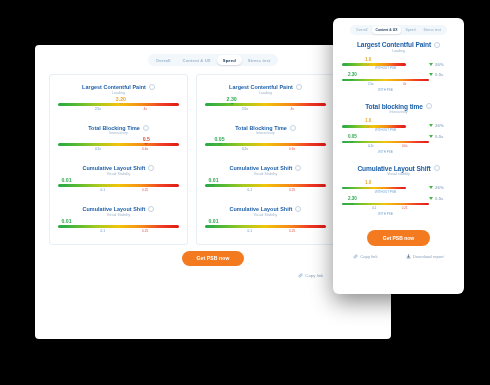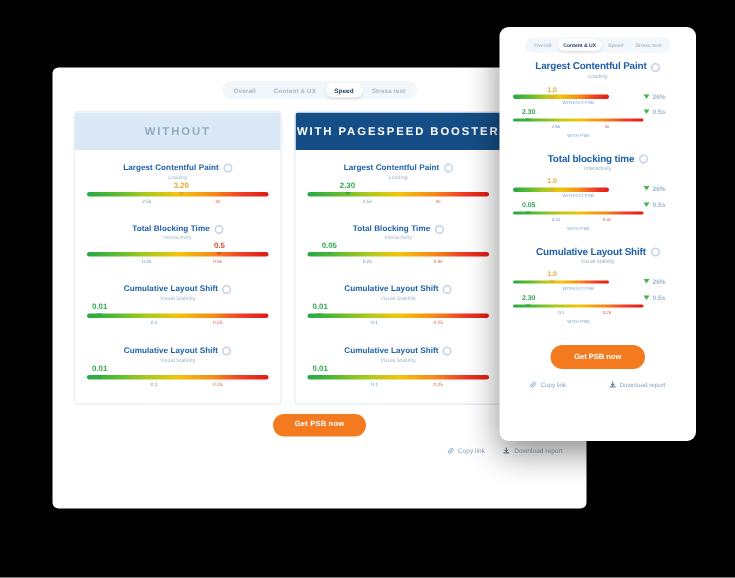--- a/index.html
+++ b/index.html
@@ -142,21 +142,20 @@
           <div class="tab">Overall</div>
           <div class="tab">Content &amp; UX</div>
           <div class="tab active">Speed</div>
           <div class="tab">Stress test</div>
         </div>
     </div>
 
     <div class="cols">
 
       <div class="col">
-        <div class="col-head without">WITHOUT</div>
         <div class="col-body" id="col0-body">
             <div class="metric">
               <div class="metric-title-row">
                 <div class="metric-title">Largest Contentful Paint</div>
                 <span class="info-dot"></span>
               </div>
               <div class="metric-sub">Loading</div>
               <div class="gauge-wrap">
                 <div class="gauge-value"><span style="color: rgb(232, 167, 44); left: 52%;">3.20</span></div>
                 <div class="caret" style="left: 52%; border-top-color: rgb(232, 167, 44);"></div>
@@ -212,21 +211,20 @@
                 <div class="gauge-ticks">
                   <div class="tick blue" style="left: 37%;">0.1</div>
                   <div class="tick red" style="left: 72%;">0.25</div>
                 </div>
               </div>
             </div>
           </div>
       </div>
 
       <div class="col">
-        <div class="col-head with">WITH PAGESPEED BOOSTER</div>
         <div class="col-body" id="col1-body">
             <div class="metric">
               <div class="metric-title-row">
                 <div class="metric-title">Largest Contentful Paint</div>
                 <span class="info-dot"></span>
               </div>
               <div class="metric-sub">Loading</div>
               <div class="gauge-wrap">
                 <div class="gauge-value"><span style="color: rgb(47, 168, 79); left: 22%;">2.30</span></div>
                 <div class="caret" style="left: 22%; border-top-color: rgb(47, 168, 79);"></div>

